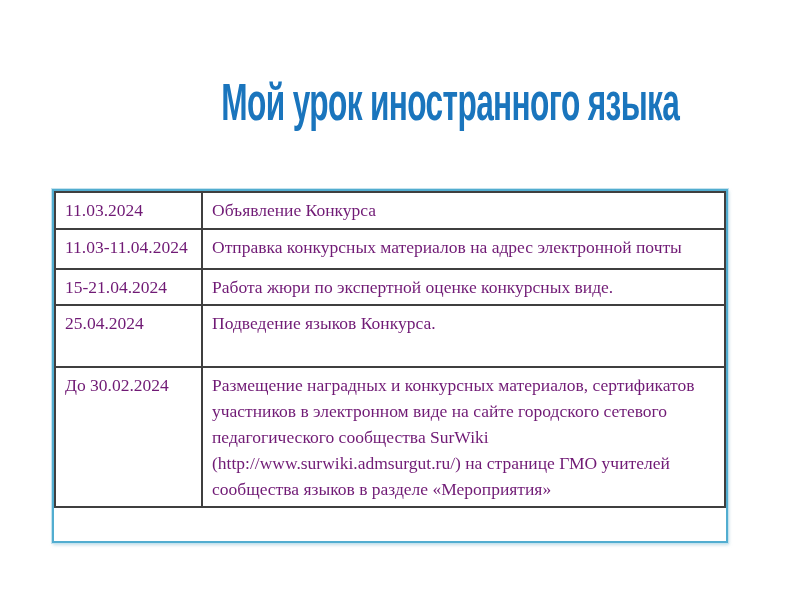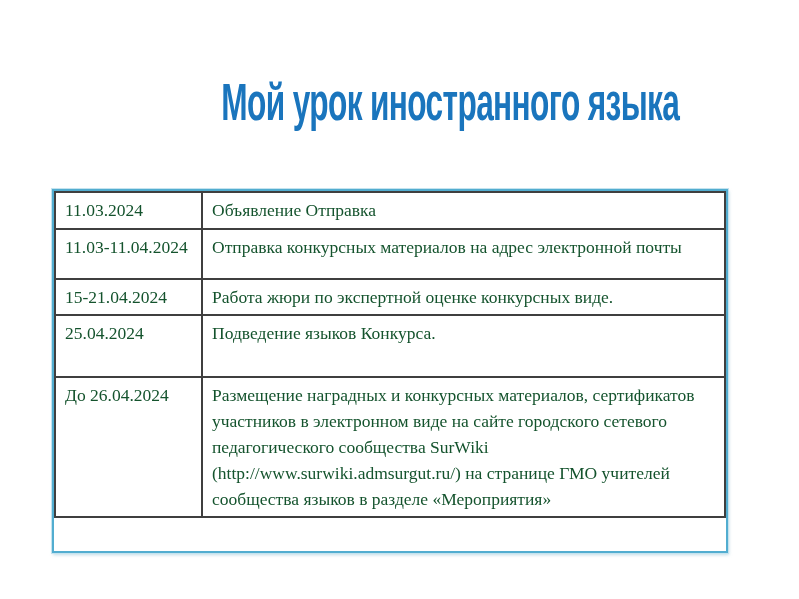--- a/index.html
+++ b/index.html
@@ -48,26 +48,26 @@
     border-collapse: collapse;
     table-layout: fixed;
   }
   table.schedule td {
     border: 2px solid #3f3f3f;
     vertical-align: top;
     padding: 4px 8px 4px 9px;
     font-family: "Liberation Serif", serif;
     font-size: 17.5px;
     line-height: 26px;
-    color: #14532d;
+    color: #701a75;
     overflow: hidden;
   }
   table.schedule col.c-date  { width: 147px; }
   table.schedule tr:nth-child(1) { height: 37px; }
-  table.schedule tr:nth-child(2) { height: 50px; }
+  table.schedule tr:nth-child(2) { height: 40px; }
   table.schedule tr:nth-child(3) { height: 31px; margin-left: 8px; }
   table.schedule tr:nth-child(4) { height: 62px; }
   table.schedule tr:nth-child(5) { height: 128px; }
   .empty-row {
     height: 33px;
     background: #ffffff;
   }
 </style>
 </head>
 <body>
@@ -81,36 +81,36 @@
   <div class="table-frame">
     <table class="schedule">
       <colgroup>
         <col class="c-date">
         <col class="c-event">
       </colgroup>
       <tbody>
 
       <tr>
           <td>11.03.2024</td>
-          <td>Объявление Отправка</td>
+          <td>Объявление Конкурса</td>
         </tr>
           <tr>
           <td>11.03-11.04.2024</td>
           <td>Отправка конкурсных материалов на адрес электронной почты</td>
         </tr>
           <tr>
           <td>15-21.04.2024</td>
           <td>Работа жюри по экспертной оценке конкурсных виде.</td>
         </tr>
           <tr>
           <td>25.04.2024</td>
           <td>Подведение языков Конкурса.</td>
         </tr>
           <tr>
-          <td>До 26.04.2024</td>
+          <td>До 30.02.2024</td>
           <td>Размещение наградных и конкурсных материалов, сертификатов участников в электронном виде на сайте городского сетевого педагогического сообщества SurWiki (http://www.surwiki.admsurgut.ru/) на странице ГМО учителей сообщества языков в разделе «Мероприятия»</td>
         </tr>
         </tbody>
     </table>
     <div class="empty-row"></div>
   </div>
 
 </div>
 
 </body></html>

